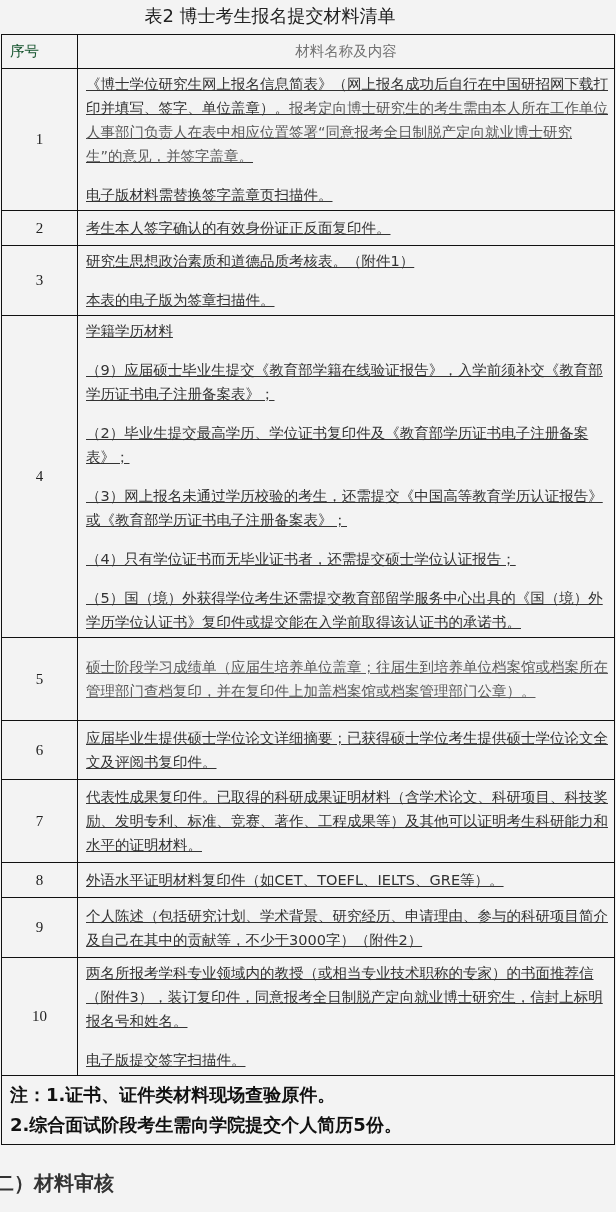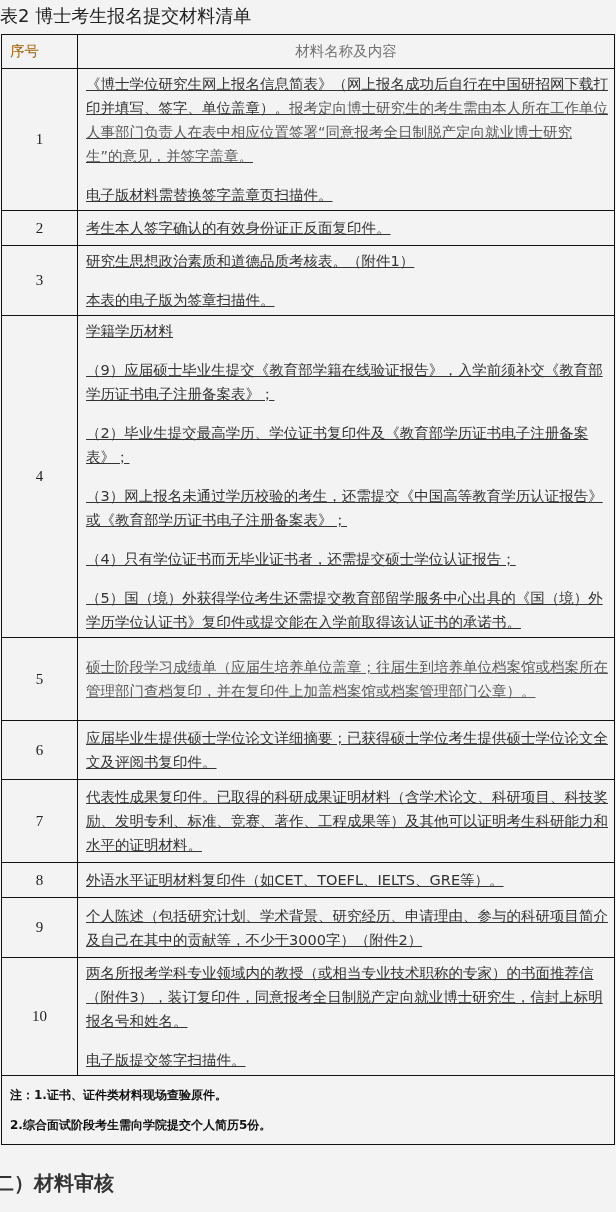--- a/index.html
+++ b/index.html
@@ -5,52 +5,52 @@
   html, body { margin: 0; padding: 0; }
   body {
     width: 616px; height: 1212px; overflow: hidden;
     background: #f3f3f3;
     font-family: "DejaVu Sans", "Liberation Sans", sans-serif;
     color: #333;
     position: relative;
   }
   .title {
     position: absolute; left: 0; top: 4px; width: 540px;
-    text-align: left; font-size: 18px; color: #222;
+    text-align: center; font-size: 18px; color: #222;
     line-height: 24px;
   }
   table.materials {
     position: absolute; left: 1px; top: 34px; width: 614px;
     border-collapse: collapse; table-layout: fixed;
     font-size: 14.5px;
   }
   table.materials td, table.materials th {
     border: 1.5px solid #111;
     vertical-align: middle;
     padding: 0;
   }
   col.c-no { width: 76px; }
   th { font-weight: normal; height: 33px; }
-  th.h-no { text-align: left; padding-left: 8px !important; color: #a16207; }
+  th.h-no { text-align: left; padding-left: 8px !important; color: #14532d; }
   th.h-content { text-align: center; color: #737373; }
   td.no {
     text-align: center;
     font-family: "Liberation Serif", "DejaVu Serif", serif;
     font-size: 15px; color: #222;
   }
   td.content { padding: 3px 6px 3px 8px !important; }
   td.content p {
     margin: 0; line-height: 24px; text-decoration: underline;
   }
   td.content p + p { margin-top: 15px; }
   .grey { color: #5a5a5a; }
   td.note {
     padding: 4px 8px !important;
     font-weight: bold; color: #111;
-    font-size: 12px;
+    font-size: 18px;
   }
   td.note p { margin: 0; line-height: 30px; }
   .section-heading {
     position: absolute; left: -6px; top: 1168px;
     font-size: 20px; font-weight: bold; color: #333;
     line-height: 30px;
   }
 </style>
 </head>
 <body>

